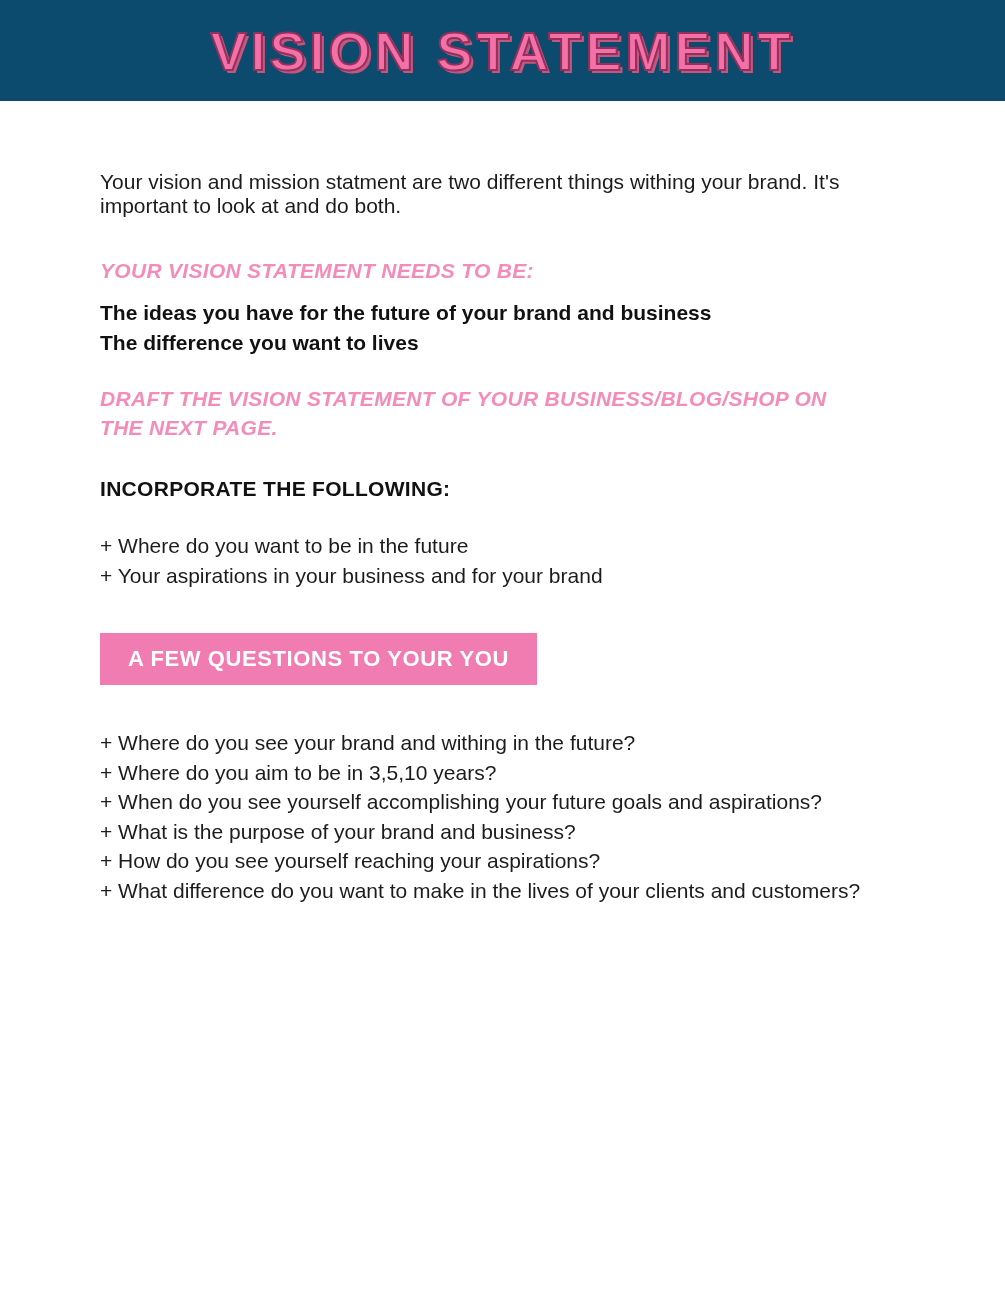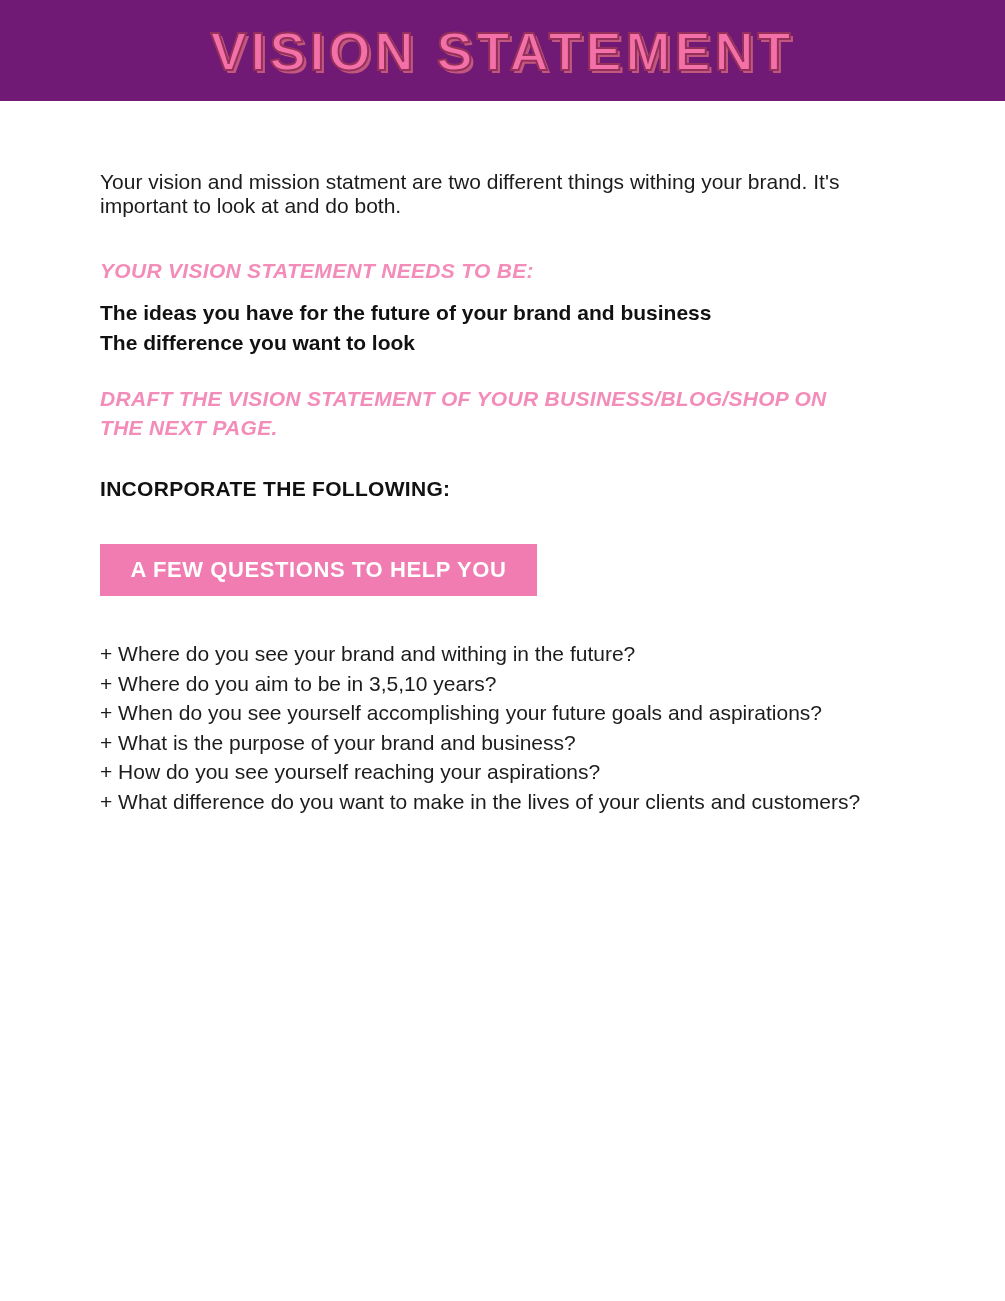--- a/index.html
+++ b/index.html
@@ -14,21 +14,21 @@
     width: 1005px;
     height: 1301px;
     background: #ffffff;
     overflow: hidden;
   }
 
   
   .banner {
     width: 100%;
     height: 101px;
-    background: #701a75;
+    background: #0c4a6e;
     display: flex;
     align-items: center;
     justify-content: center;
   }
 
   .banner h1 {
     font-size: 54px;
     font-weight: 800;
     letter-spacing: 4px;
     color: #f470a9;
@@ -129,30 +129,34 @@
   </header>
 
   <main class="content">
 
     <p class="intro">Your vision and mission statment are two different things withing your brand. It's important to look at and do both.</p>
 
     <h2 class="pink-heading">YOUR VISION STATEMENT NEEDS TO BE:</h2>
 
     <ul class="bold-list">
       <li>The ideas you have for the future of your brand and business</li>
-      <li>The difference you want to look</li>
+      <li>The difference you want to lives</li>
     </ul>
 
     <h2 class="pink-heading draft">DRAFT THE VISION STATEMENT OF YOUR BUSINESS/BLOG/SHOP ON THE NEXT PAGE.</h2>
 
     <h3 class="black-heading">INCORPORATE THE FOLLOWING:</h3>
 
+    <ul class="plain-list">
+      <li>+ Where do you want to be in the future</li>
+      <li>+ Your aspirations in your business and for your brand</li>
+    </ul>
 
     <div class="pink-button">
-      <span>A FEW QUESTIONS TO HELP YOU</span>
+      <span>A FEW QUESTIONS TO YOUR YOU</span>
     </div>
 
     <ul class="plain-list questions">
       <li>+ Where do you see your brand and withing in the future?</li>
       <li>+ Where do you aim to be in 3,5,10 years?</li>
       <li>+ When do you see yourself accomplishing your future goals and aspirations?</li>
       <li>+ What is the purpose of your brand and business?</li>
       <li>+ How do you see yourself reaching your aspirations?</li>
       <li>+ What difference do you want to make in the lives of your clients and customers?</li>
     </ul>

